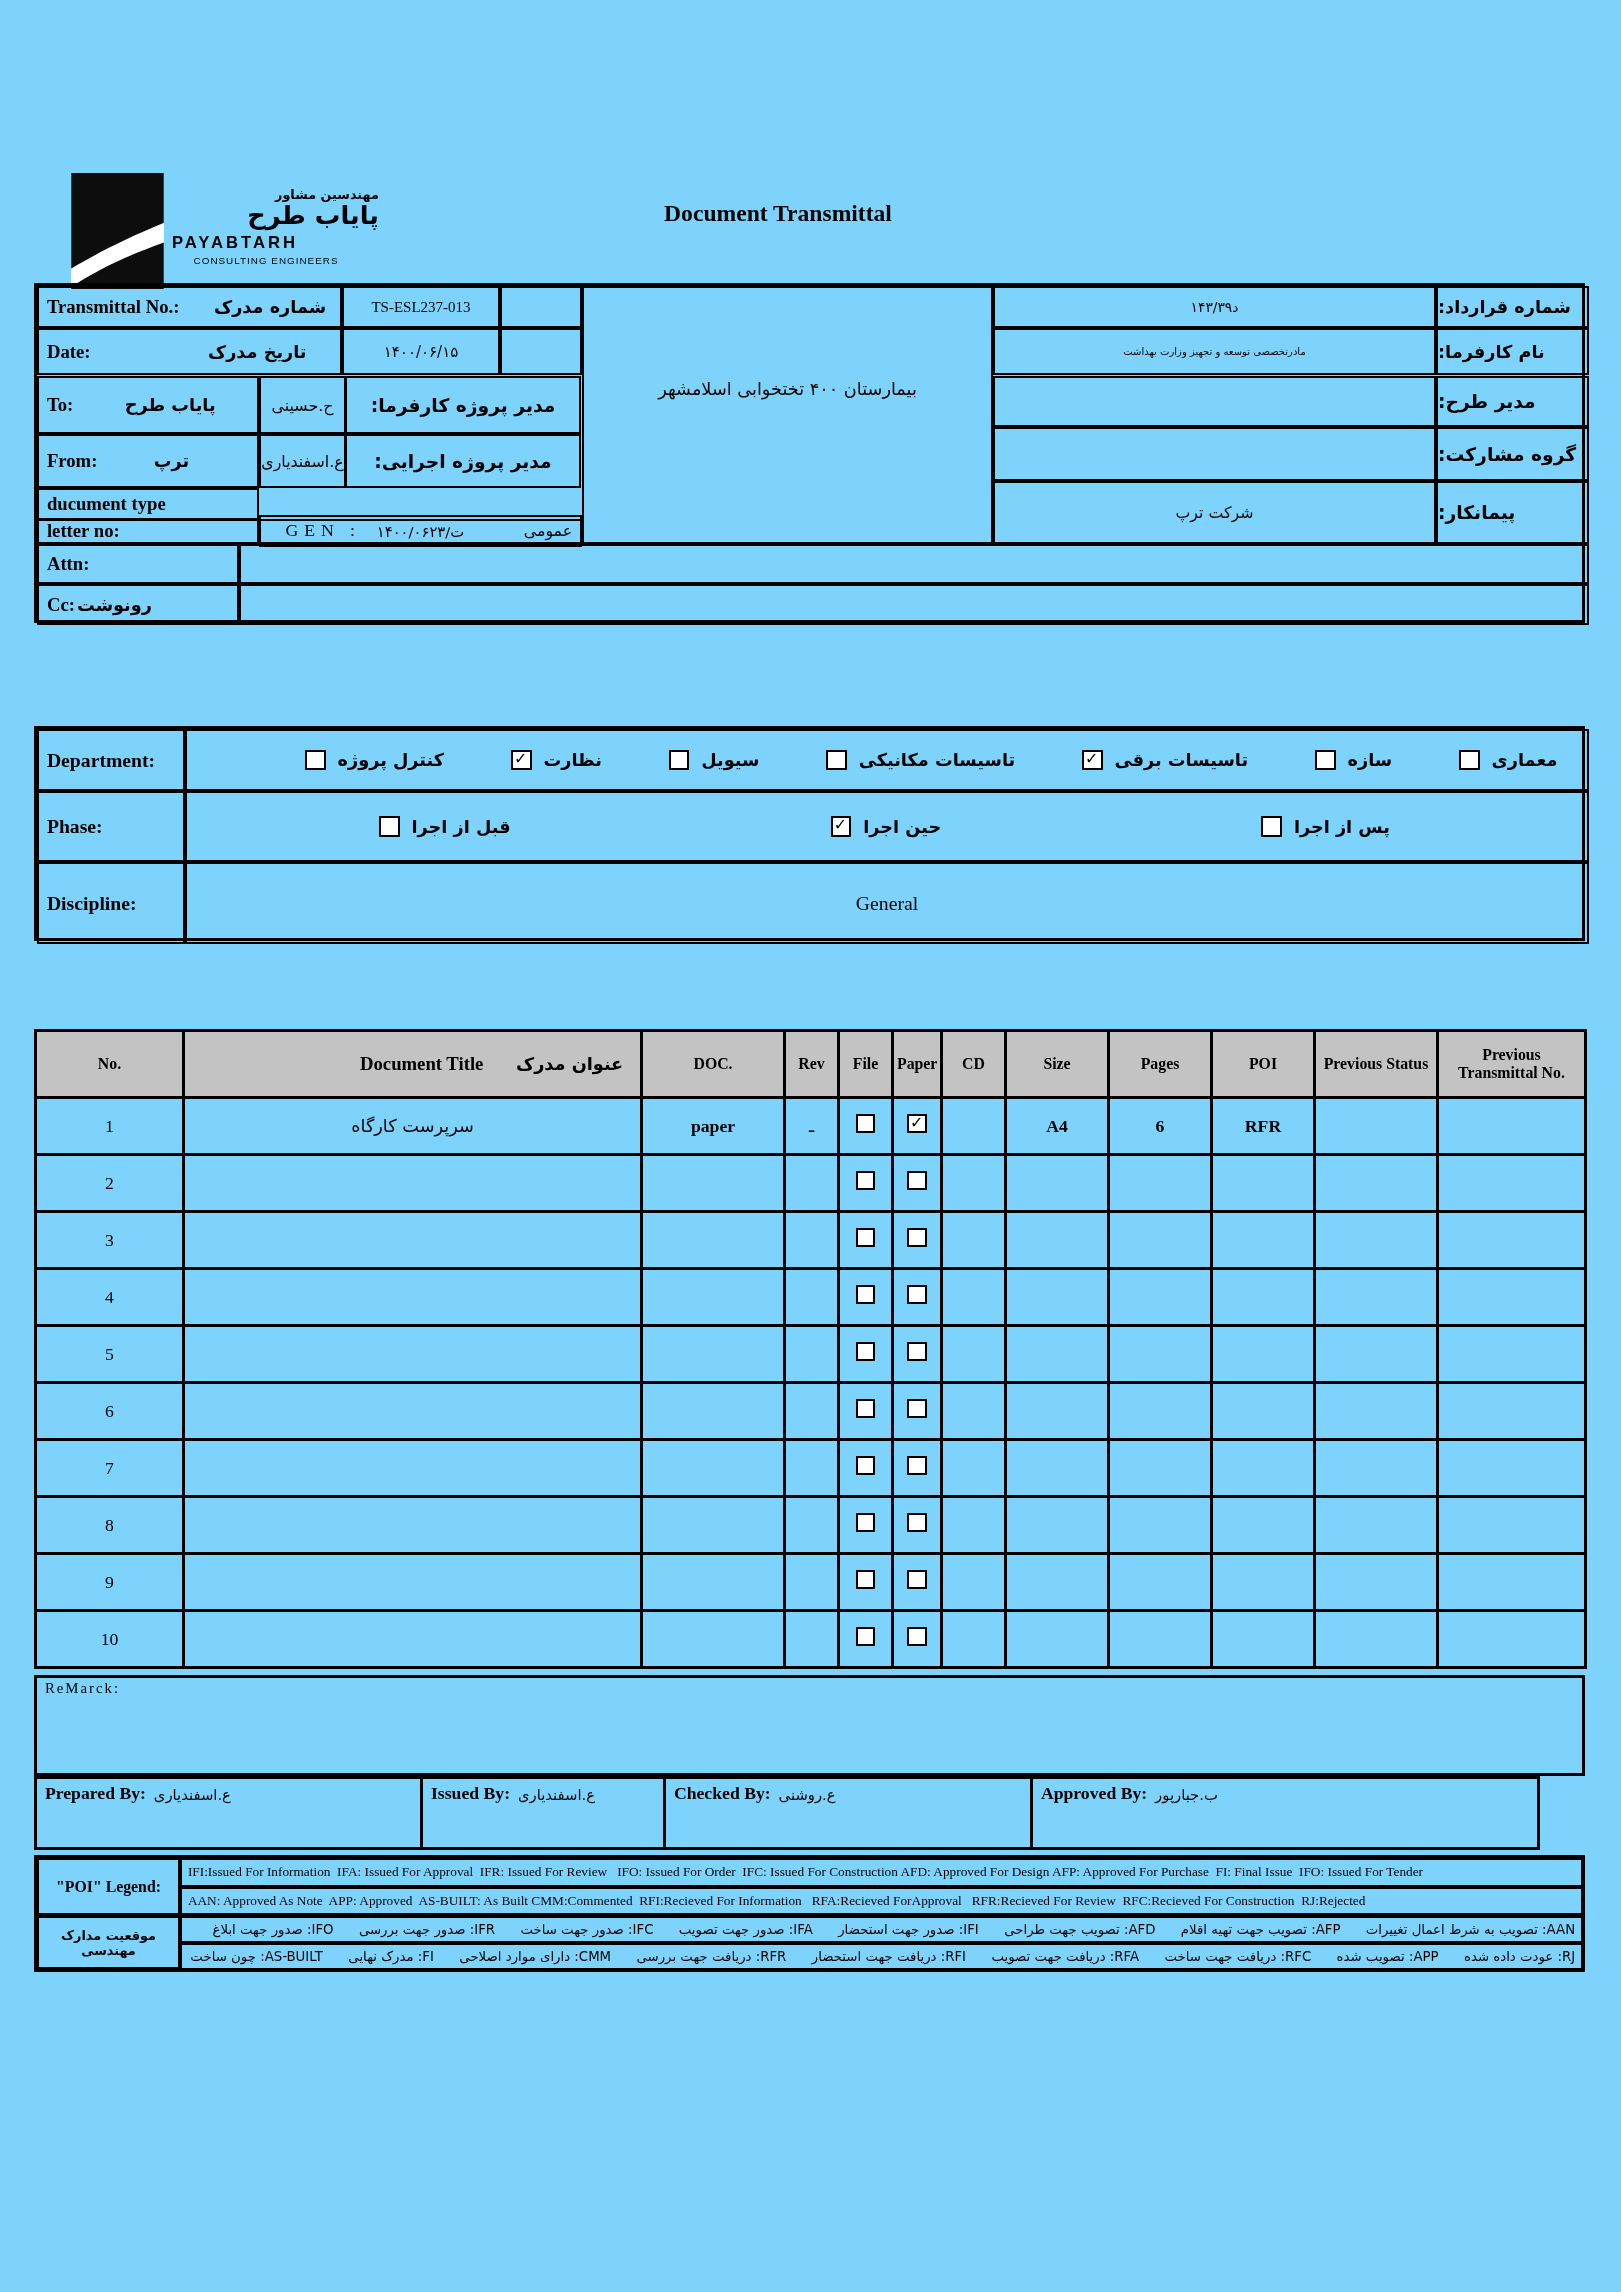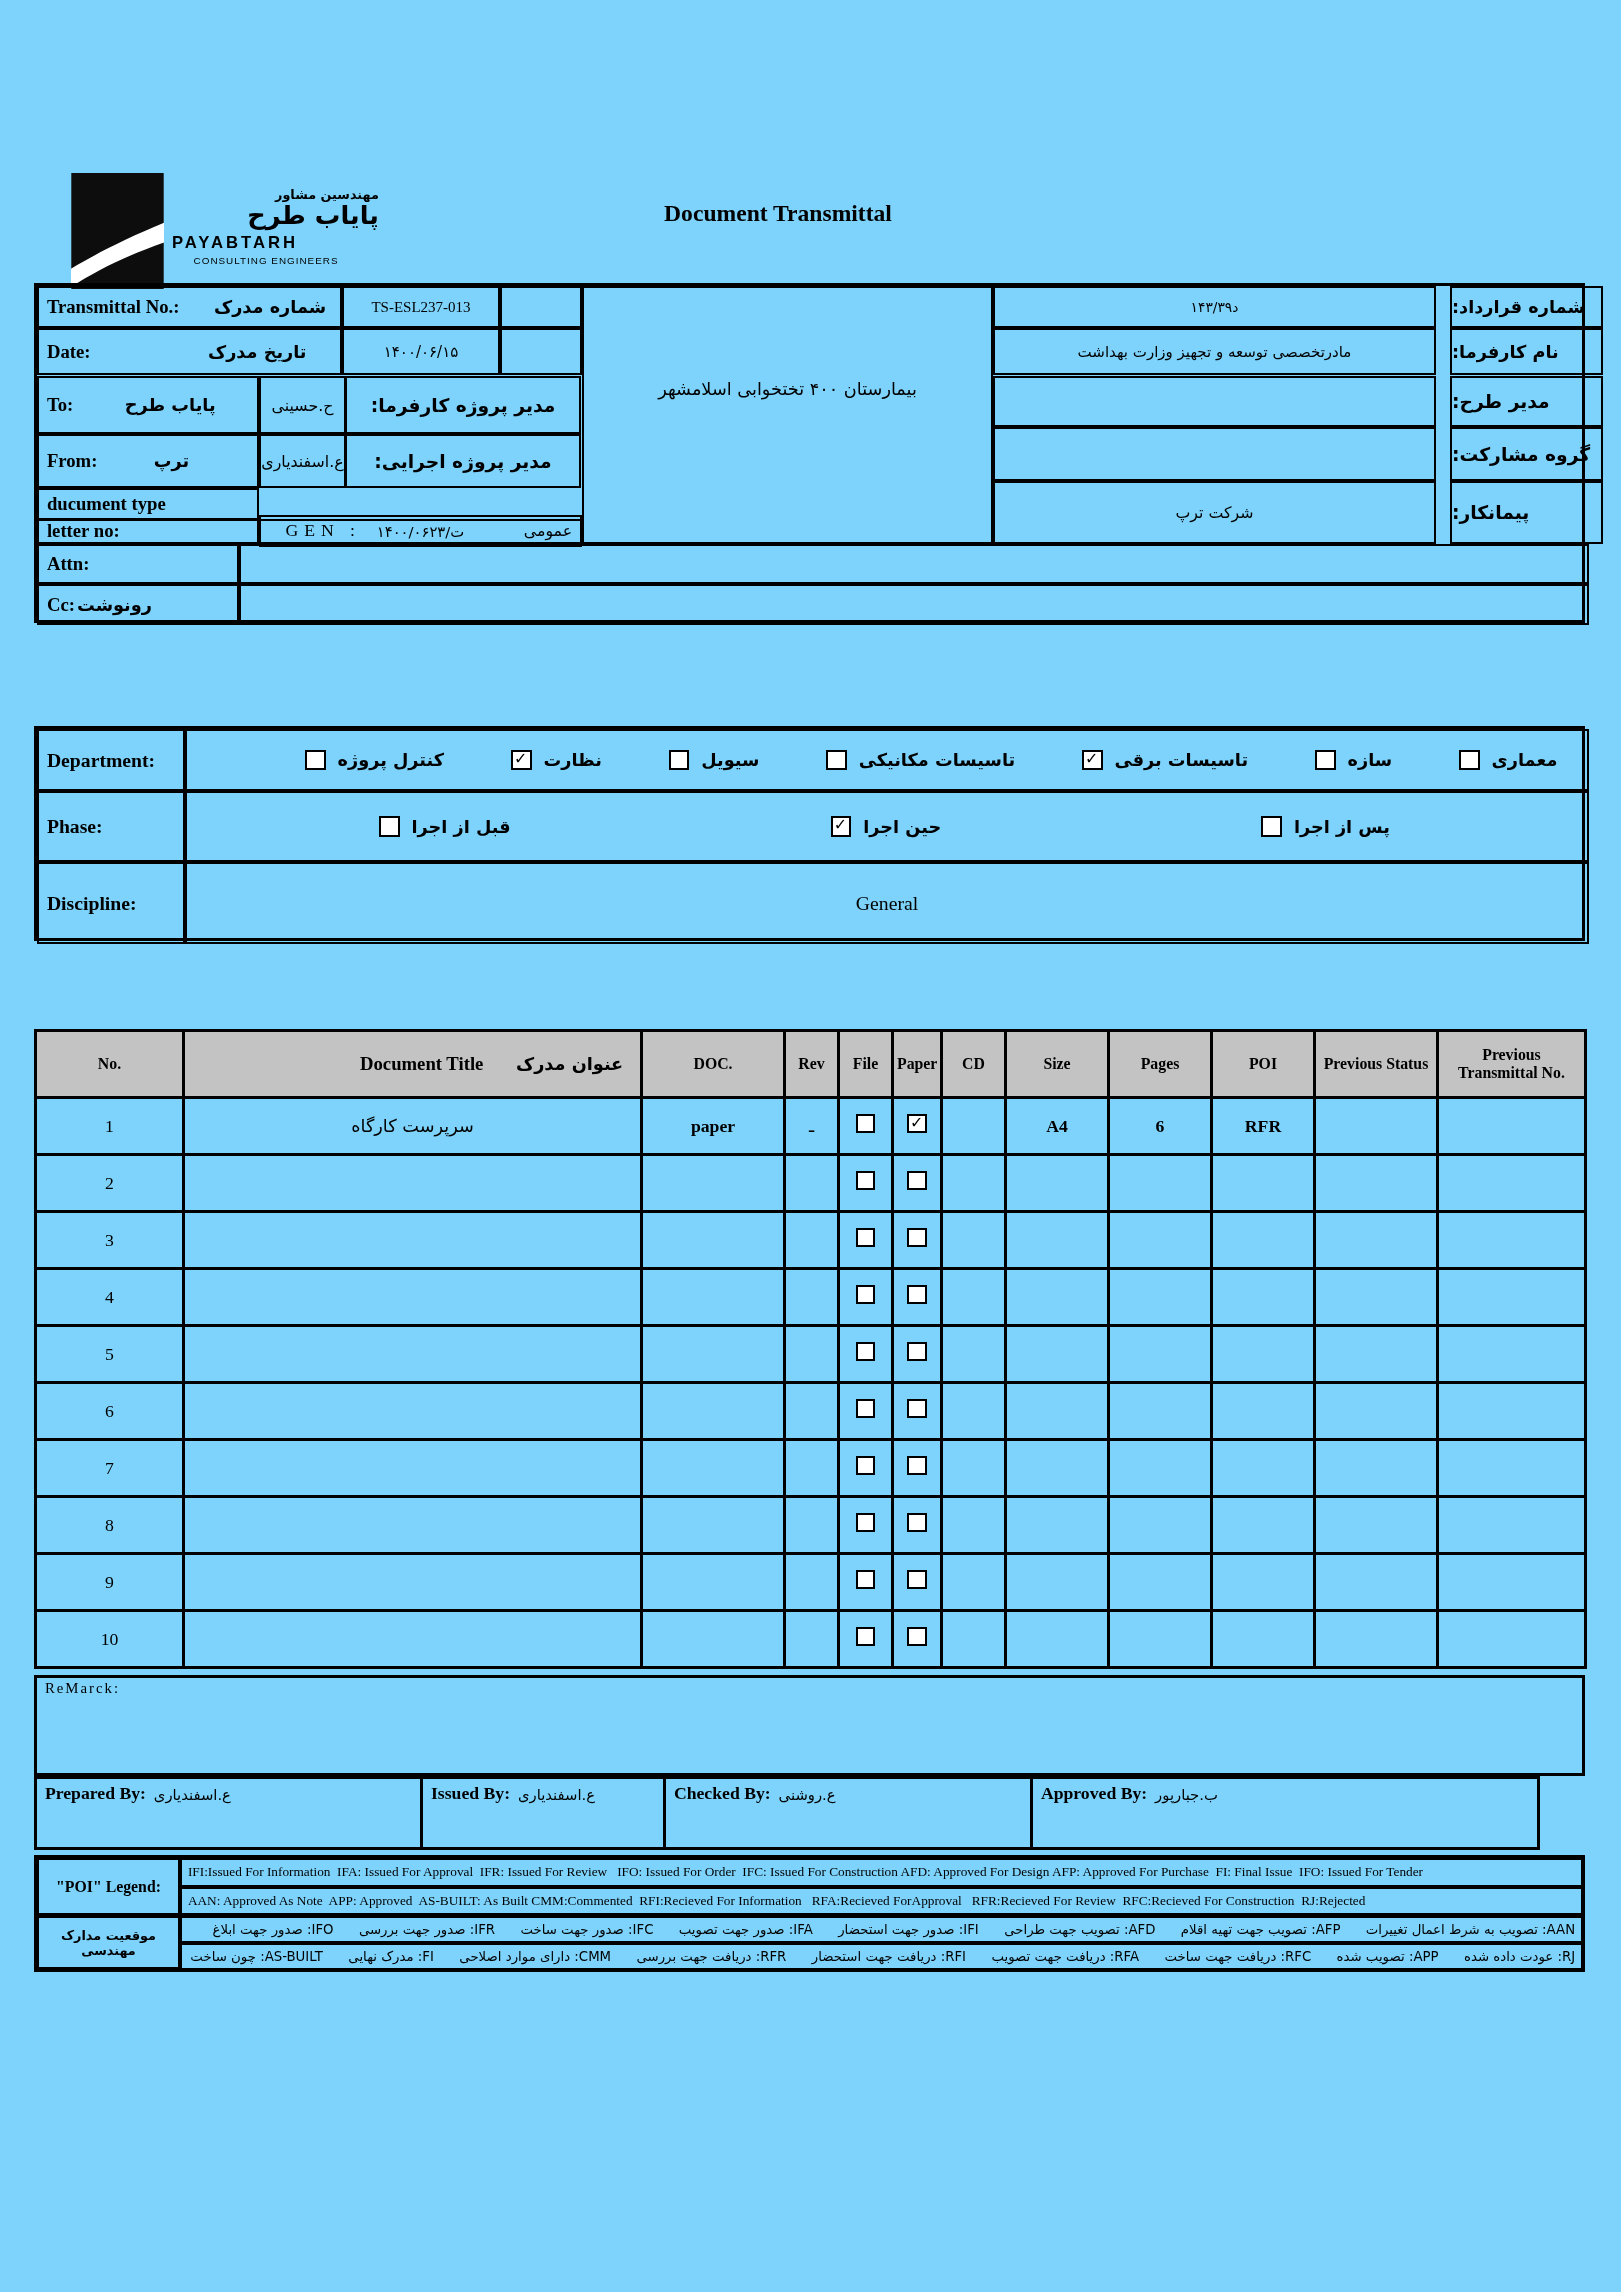--- a/index.html
+++ b/index.html
@@ -21,21 +21,21 @@
   
   .abs{position:absolute;box-sizing:border-box;}
   .cell{position:absolute;box-sizing:border-box;border:2px solid #000;display:flex;align-items:center;overflow:hidden;}
   .frame{position:absolute;box-sizing:border-box;border:3.9px solid #000;}
   
   .lbl-en{font-size:18.7px;font-weight:bold;}
   .lbl-fa{font-size:17.7px;font-weight:bold;}
   .val{font-size:15px;}
   .spread{justify-content:space-between;padding:0 13.8px 0 7.9px;}
   .cent{justify-content:center;text-align:center;}
-  .rt{justify-content:flex-end;padding-right:7.9px;text-align:right;margin-left:14px;}
+  .rt{justify-content:flex-end;padding-right:7.9px;text-align:right;}
   .lt{padding-left:7.9px;}
   .project-cell{align-items:flex-start;justify-content:center;padding-top:91px;font-size:17.7px;}
   
   .chk{display:inline-block;width:16.7px;height:16.7px;border:2px solid #000;background:#fff;
        position:relative;flex:none;box-sizing:content-box;cursor:pointer;}
   .chk[data-checked="true"]::after{content:"✓";position:absolute;left:1px;top:-3px;font-size:15.8px;
        font-family:"DejaVu Sans",sans-serif;}
   
   .sec-lbl{font-size:19.7px;font-weight:bold;padding-left:7.9px;display:flex;align-items:center;}
   .opts{display:flex;align-items:center;}
@@ -118,21 +118,21 @@
       <span style="font-size:17.7px;letter-spacing:5.9px;"><span>GEN</span> <span>:</span></span>
       <span class="fa" style="font-size:15.8px;">عمومی</span>
     </div>
 
     <div class="cell lt lbl-en" style="left:0;top:233px;width:222px;height:24.6px;">letter no:</div>
     <div class="cell cent fa" dir="ltr" style="left:222px;top:233px;width:323px;height:24.6px;font-size:14.8px;">ت/۱۴۰۰/۰۶۲۳</div>
 
     <div class="cell project-cell fa" dir="rtl" style="left:545px;top:0;width:411px;height:258px;">بیمارستان ۴۰۰ تختخوابی اسلامشهر</div>
 
     <div class="cell cent fa" dir="ltr" style="left:956px;top:0;width:443px;height:42px;font-size:13.8px;">د۱۴۳/۳۹</div>
-    <div class="cell cent fa" dir="rtl" style="left:956px;top:42px;width:443px;height:47px;font-size:15px;">مادرتخصصی توسعه و تجهیز وزارت بهداشت</div>
+    <div class="cell cent fa" dir="rtl" style="left:956px;top:42px;width:443px;height:47px;font-size:10px;">مادرتخصصی توسعه و تجهیز وزارت بهداشت</div>
     <div class="cell" style="left:956px;top:90px;width:443px;height:51px;"></div>
     <div class="cell" style="left:956px;top:141px;width:443px;height:54px;"></div>
     <div class="cell cent fa" dir="rtl" style="left:956px;top:195px;width:443px;height:63px;font-size:15.8px;">شرکت ترپ</div>
 
     <div class="cell rt lbl-fa fa" dir="rtl" style="left:1399px;top:0;width:153px;height:42px;font-size:17.7px;">شماره قرارداد:</div>
     <div class="cell rt lbl-fa fa" dir="rtl" style="left:1399px;top:42px;width:153px;height:47px;font-size:17.7px;">نام کارفرما:</div>
     <div class="cell rt lbl-fa fa" dir="rtl" style="left:1399px;top:90px;width:153px;height:51px;font-size:18.7px;">مدیر طرح:</div>
     <div class="cell rt lbl-fa fa" dir="rtl" style="left:1399px;top:141px;width:153px;height:54px;font-size:18.7px;">گروه مشارکت:</div>
     <div class="cell rt lbl-fa fa" dir="rtl" style="left:1399px;top:195px;width:153px;height:63px;font-size:18.7px;">پیمانکار:</div>
 

